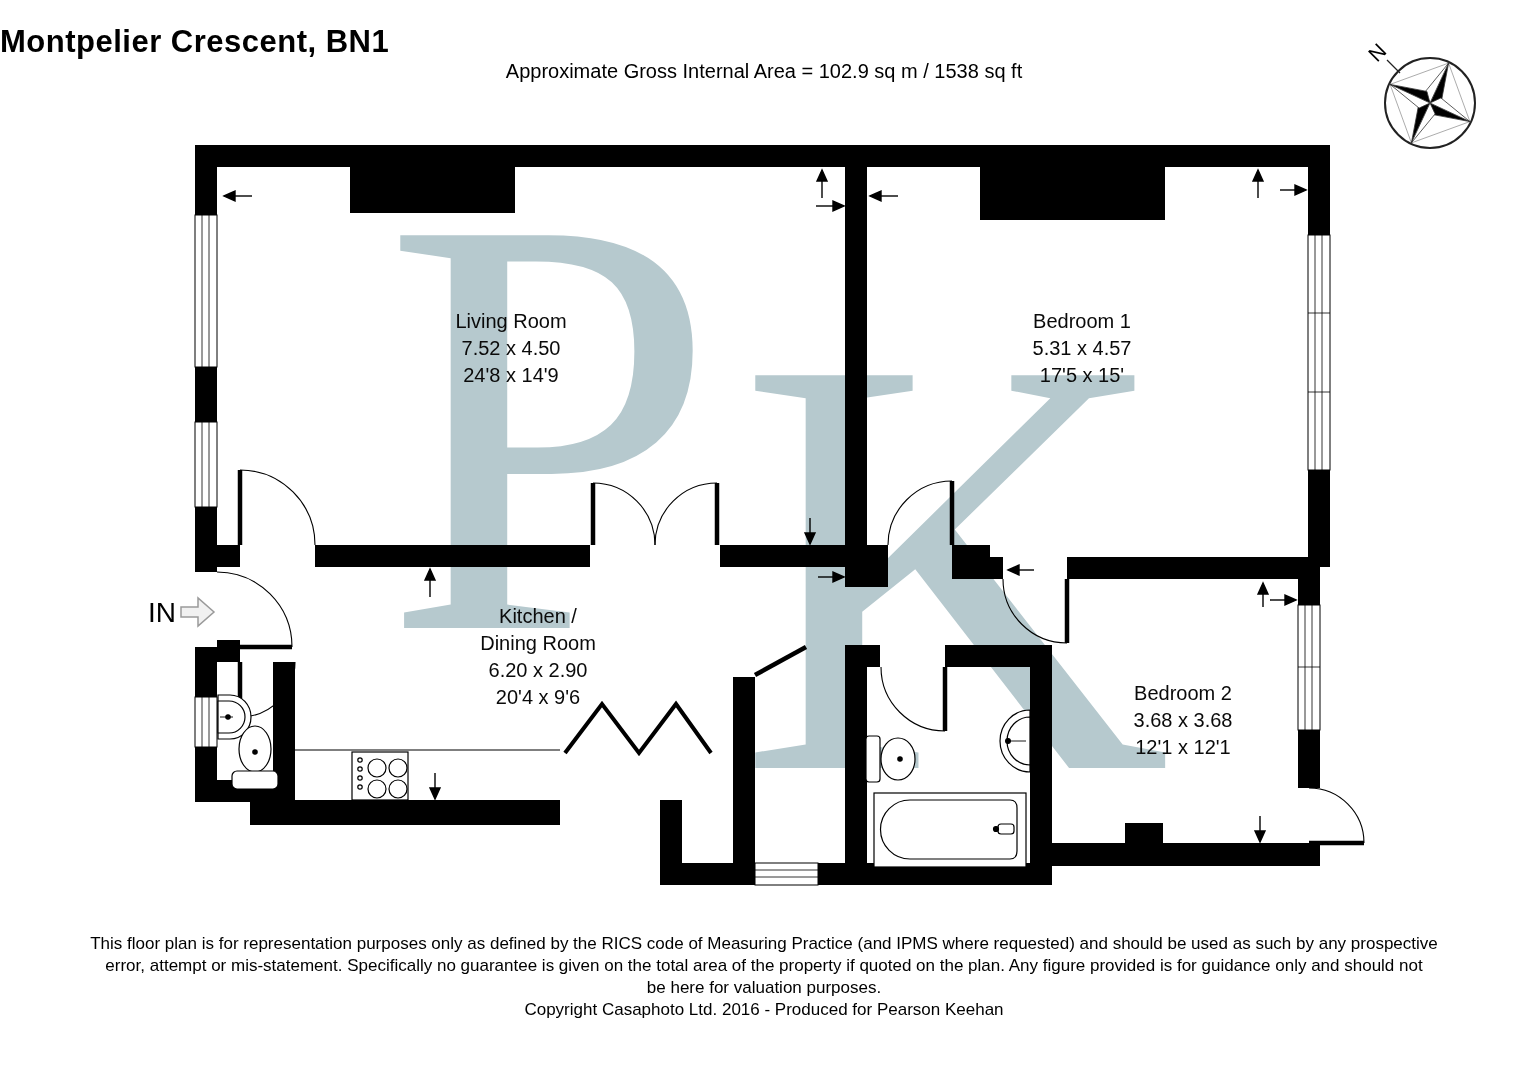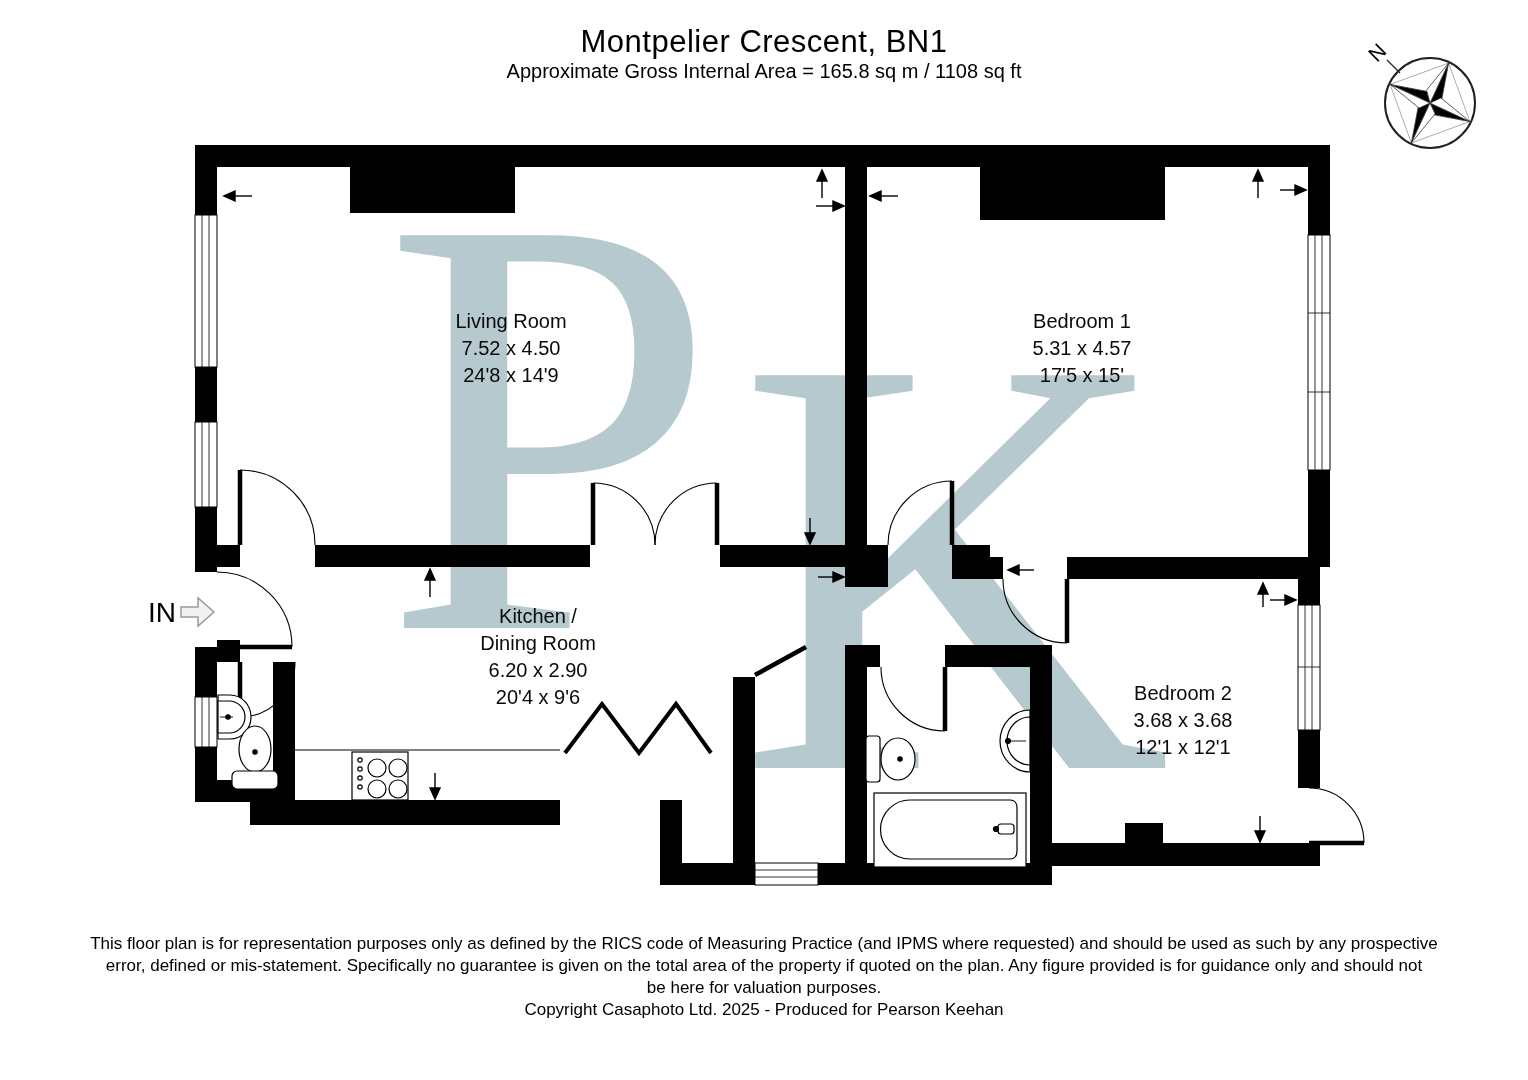--- a/index.html
+++ b/index.html
@@ -1,20 +1,20 @@
 <!DOCTYPE html>
 <html><head>
 <meta charset="utf-8">
 <style>
   html,body{margin:0;padding:0;background:#fff;}
   .page{position:relative;width:1528px;height:1080px;background:#ffffff;overflow:hidden;
         font-family:"Liberation Sans",sans-serif;color:#000;}
   .plan-svg{position:absolute;left:0;top:0;}
-  .title{position:absolute;top:24px;left:0;right:0;text-align:center;
-         font-size:31px;font-weight:normal;letter-spacing:0.5px;}
+  .title{position:absolute;top:24px;left:0;right:0;text-align:left;
+         font-size:31px;font-weight:bold;letter-spacing:0.5px;}
   .subtitle{position:absolute;top:60px;left:0;right:0;text-align:center;font-size:20px;}
   .footer{position:absolute;top:933px;left:0;right:0;text-align:center;
           font-size:17px;line-height:22px;}
   .footer div{white-space:nowrap;}
 </style>
 </head>
 <body>
 
 <div class="page">
 
@@ -273,22 +273,22 @@
         <polygon points="0,0 -18.6,39.9 5.1,10.9" fill="#fff"></polygon>
         <polygon points="0,0 -39.9,-18.6 -3.1,-11.6" fill="#000"></polygon>
         <polygon points="0,0 -39.9,-18.6 -10.9,5.1" fill="#fff"></polygon>
       </g>
       <line x1="-30" y1="-30" x2="-43" y2="-43" stroke="#222" stroke-width="1.2"></line>
       <text x="-53" y="-40" font-size="21" fill="#000" transform="rotate(-45,-53,-40)">N</text>
     </g>
   </svg>
 
   <div class="title">Montpelier Crescent, BN1</div>
-  <div class="subtitle">Approximate Gross Internal Area = 165.8 sq m / 1108 sq ft</div>
+  <div class="subtitle">Approximate Gross Internal Area = 102.9 sq m / 1538 sq ft</div>
 
   <div class="footer">
     <div>This floor plan is for representation purposes only as defined by the RICS code of Measuring Practice (and IPMS where requested) and should be used as such by any prospective</div>
-    <div>error, defined or mis-statement. Specifically no guarantee is given on the total area of the property if quoted on the plan. Any figure provided is for guidance only and should not</div>
+    <div>error, attempt or mis-statement. Specifically no guarantee is given on the total area of the property if quoted on the plan. Any figure provided is for guidance only and should not</div>
     <div>be here for valuation purposes.</div>
-    <div>Copyright Casaphoto Ltd. 2025 - Produced for Pearson Keehan</div>
+    <div>Copyright Casaphoto Ltd. 2016 - Produced for Pearson Keehan</div>
   </div>
 
 </div>
 
 </body></html>

